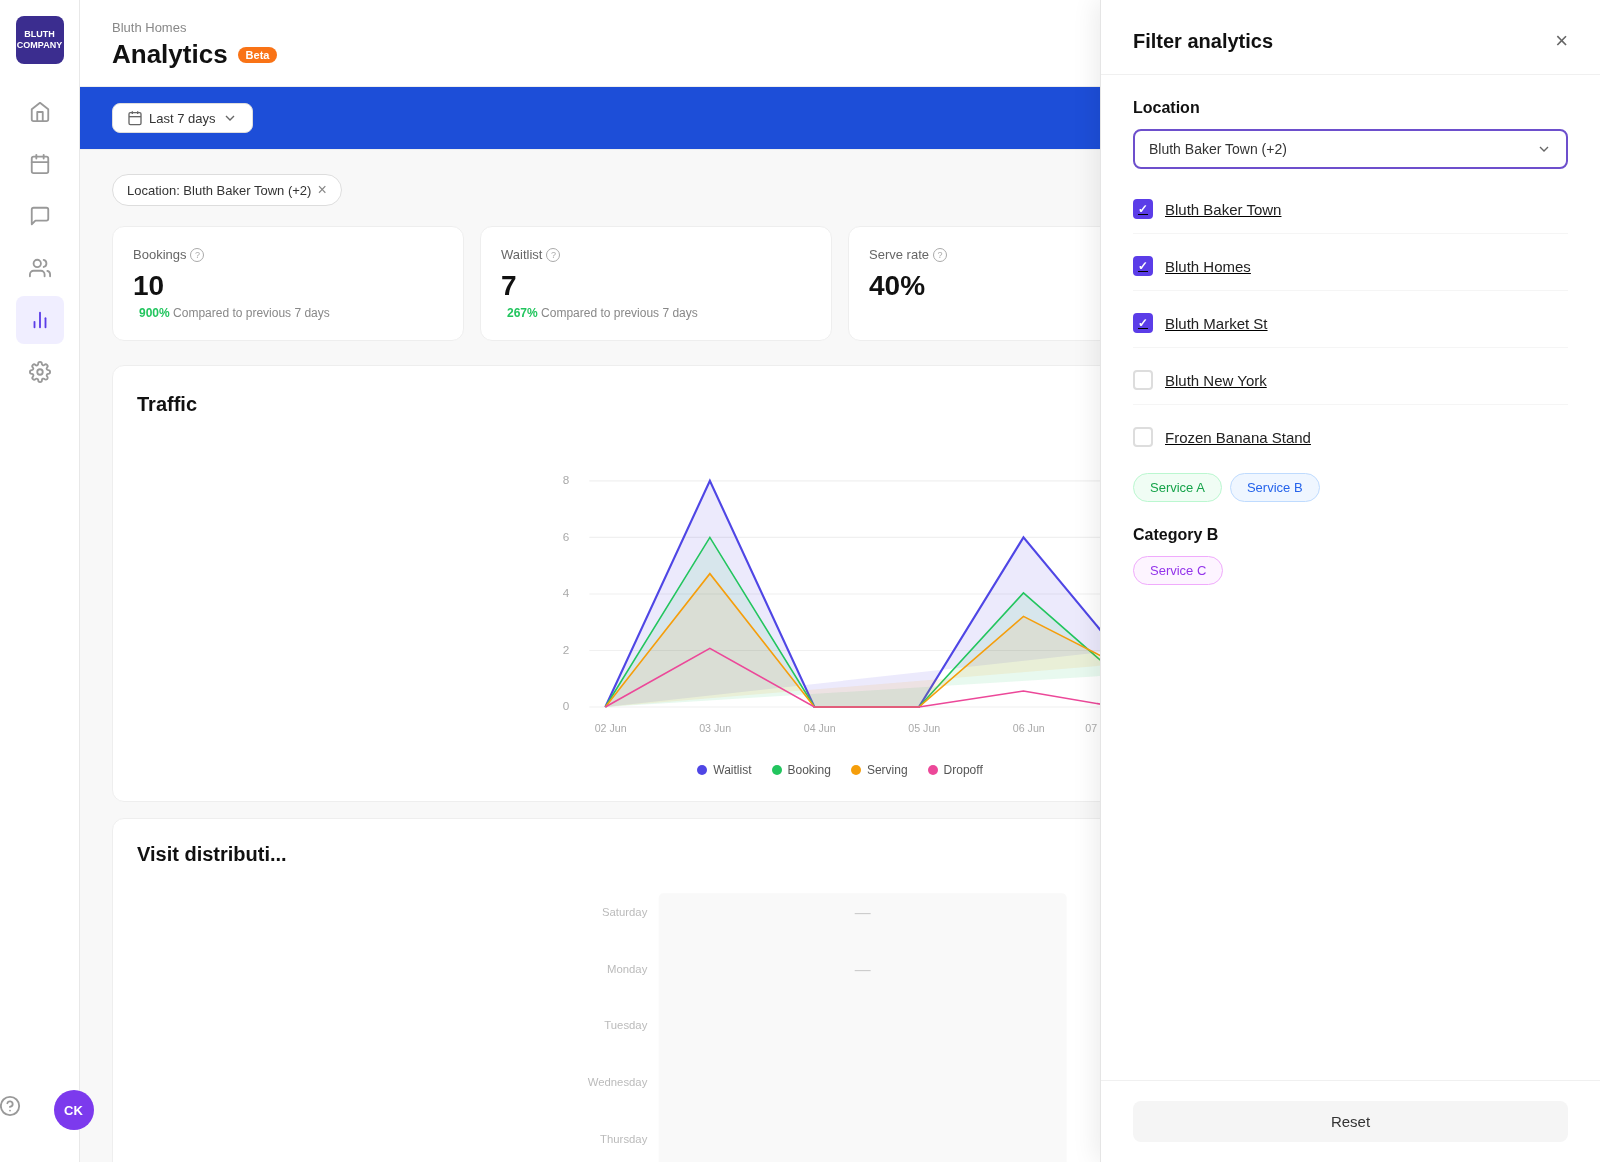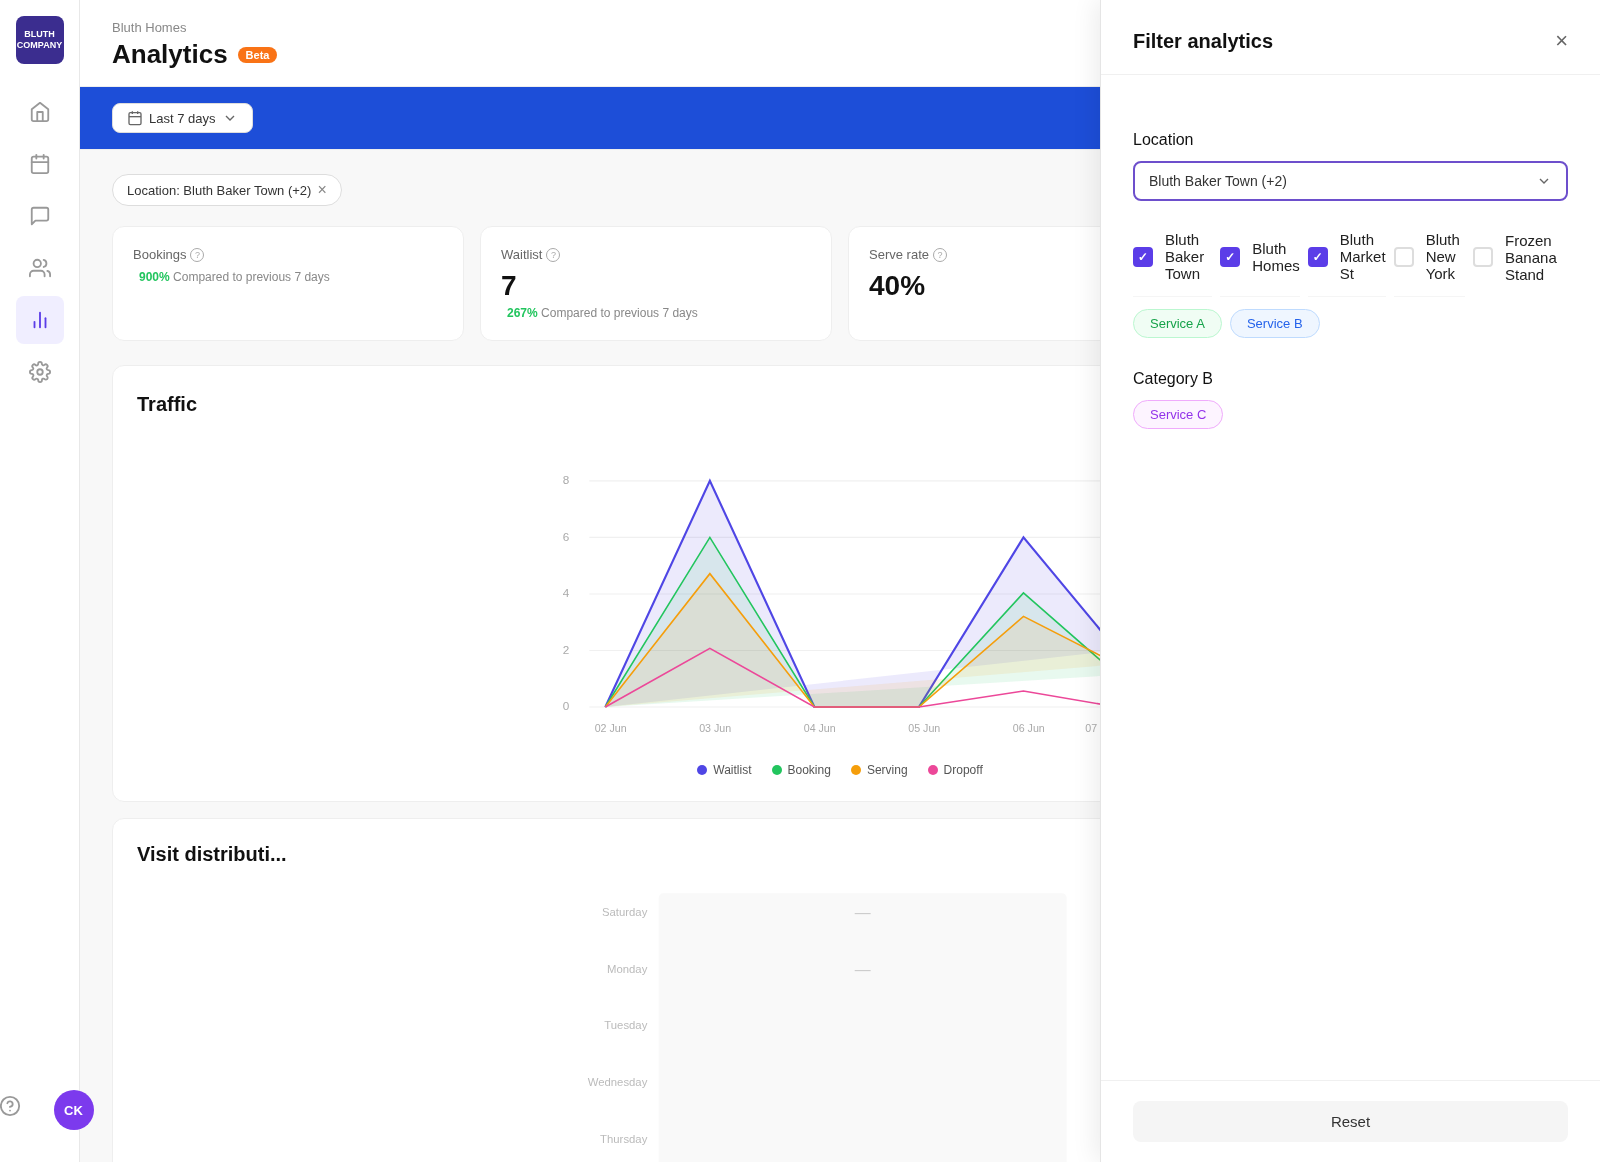--- a/index.html
+++ b/index.html
@@ -151,37 +151,37 @@
     .filter-panel-header {
       display: flex; align-items: center; justify-content: space-between;
       padding: 28px 32px 20px;
       border-bottom: 1px solid #f0f0f0;
     }
     .filter-panel-title { font-size: 20px; font-weight: 700; color: #111; }
     .close-btn { cursor: pointer; color: #666; font-size: 22px; background: none; border: none; }
 
     .filter-panel-body { flex: 1; padding: 24px 32px; overflow-y: auto; }
     .filter-section { margin-bottom: 24px; }
-    .filter-section-label { font-size: 16px; font-weight: 400; color: #111; margin-bottom: 12px; margin-top: 32px; }
+    .filter-section-label { font-size: 16px; font-weight: 700; color: #111; margin-bottom: 12px; }
 
     .location-dropdown {
       width: 100%;
       border: 2px solid #6d4fcc;
       border-radius: 8px;
       padding: 10px 14px;
       font-size: 14px;
       color: #333;
       display: flex; align-items: center; justify-content: space-between;
       cursor: pointer;
       background: #fff;
       margin-bottom: 16px;
     }
     .location-dropdown svg { color: #666; width: 16px; height: 16px; }
 
-    .checkbox-list { display: flex; gap: 8px; }
+    .checkbox-list { display: flex; flex-direction: column; gap: 8px; text-decoration: underline; }
     .checkbox-item {
       display: flex; align-items: center; gap: 12px;
       padding: 14px 0;
       border-bottom: 1px solid #f5f5f5;
       cursor: pointer;
     }
     .checkbox-item:last-child { border-bottom: none; }
     .checkbox-box {
       width: 20px; height: 20px; border-radius: 4px;
       border: 2px solid #ddd;
@@ -342,20 +342,21 @@
     </div>
 
     
     <div class="stats-row">
 
       <div class="stat-card">
         <div class="stat-label">
           <span>Bookings</span>
           <span class="info-icon">?</span>
         </div>
+        <div class="stat-value">10</div>
         <div class="stat-change">
           <span class="up">900%</span>
           <span>Compared to previous 7 days</span>
         </div>
       </div>
 
       <div class="stat-card">
         <div class="stat-label">
           <span>Waitlist</span>
           <span class="info-icon">?</span>

